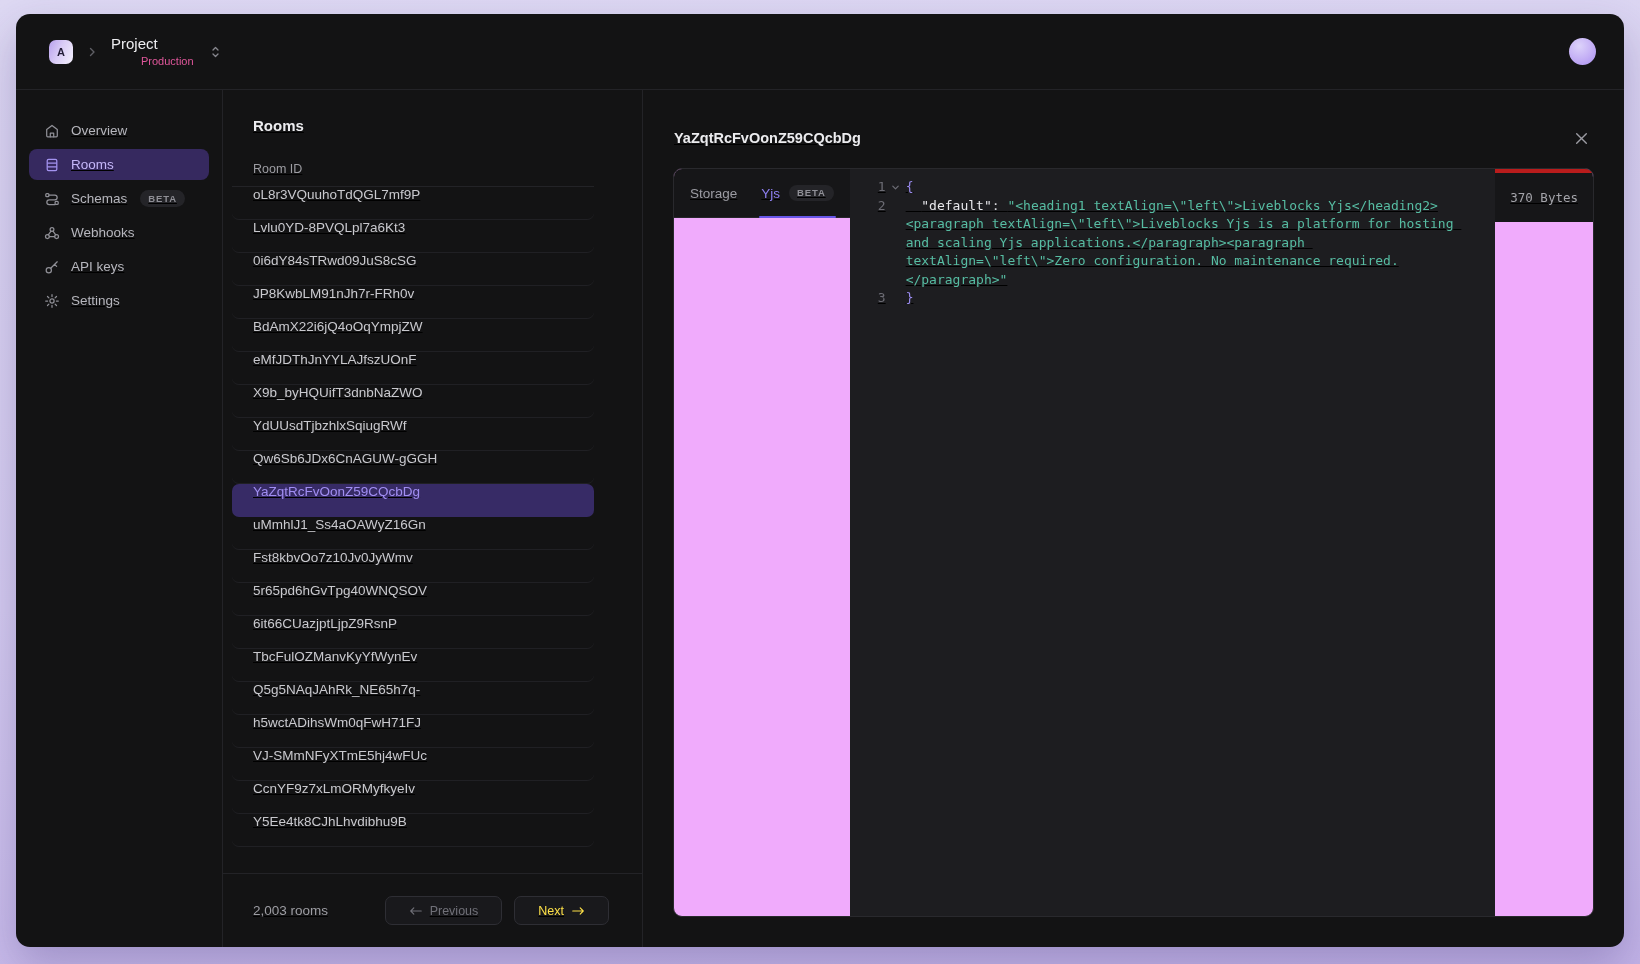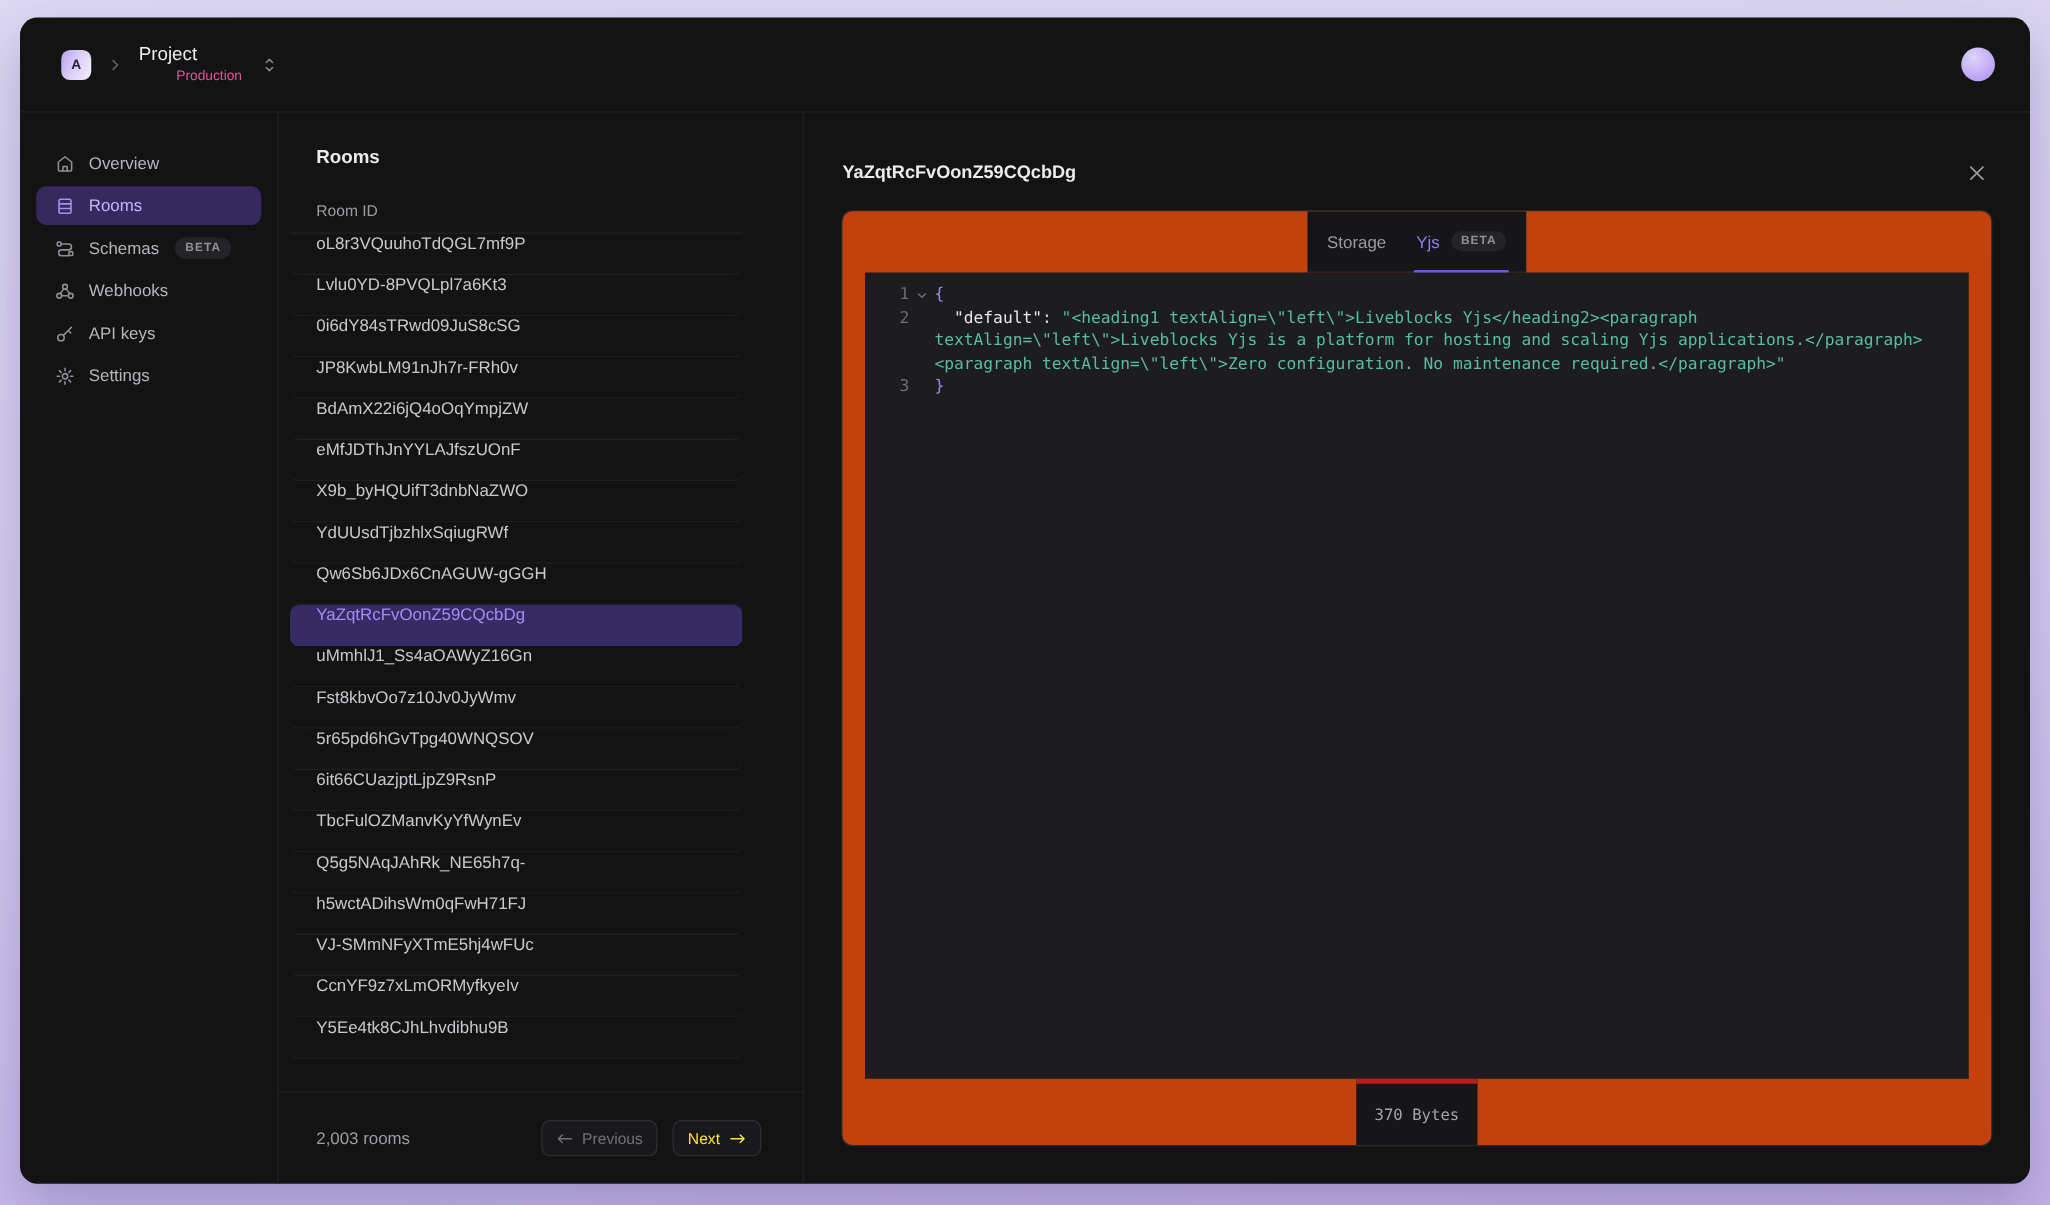--- a/index.html
+++ b/index.html
@@ -17,21 +17,21 @@
   .org-avatar{width:24px;height:24px;border-radius:7px;display:flex;align-items:center;justify-content:center;
           background:linear-gradient(115deg,#bba5ee 5%,#d9ccf6 45%,#efeafb 90%);
           color:#241e38;font-size:11px;font-weight:700;cursor:pointer;}
   .proj{display:flex;flex-direction:column;cursor:pointer;}
   .proj-name{font-size:15px;font-weight:400;color:#ededf0;line-height:17px;}
   .proj-env{font-size:11px;color:#e0579b;line-height:14px;margin-top:2px;margin-left:30px;}
   .unfold-btn{margin-left:2px;display:flex;align-items:center;cursor:pointer;}
   .user-avatar{width:27px;height:27px;border-radius:50%;cursor:pointer;
           background:radial-gradient(circle at 38% 30%,#ddd3fa 0%,#c3aef5 55%,#a98ff0 100%);}
   
-  .main{flex:1;display:flex;min-height:0;}
+  .main{flex:1;display:flex;min-height:0;text-decoration:underline;}
   
   .sidebar{width:207px;flex:none;box-sizing:border-box;border-right:1px solid #232327;
            padding:25px 13px 0 13px;}
   .side-item{height:31px;margin-bottom:3px;display:flex;align-items:center;gap:11px;
              padding:0 15px;border-radius:8px;cursor:pointer;}
   .s-icon{display:flex;align-items:center;color:#8f8f96;}
   .s-label{font-size:13.5px;color:#b6b6bd;}
   .side-item.active{background:#36295f;}
   .side-item.active .s-icon{color:#a röda493f0;}
   .side-item.active .s-icon{color:#a493f0;}
@@ -47,34 +47,34 @@
   .room-list{margin:18px 48px 0 9px;}
   .list-head{padding:8px 21px 10px;font-size:12.5px;color:#9d9da3;border-bottom:1px solid #232327;}
   .room{height:33px;display:flex;align-items:flex-start;padding:0 21px;font-size:13.5px;color:#c9c9ce;
         border-bottom:1px solid #202024;border-radius:7px;cursor:pointer;box-sizing:border-box;}
   .room.selected{background:#372b66;color:#a violett18ef2;border-bottom-color:transparent;}
   .room.selected{background:#372b66;color:#a18ef2;border-bottom-color:transparent;}
   .rooms-footer{margin-top:auto;height:73px;flex:none;border-top:1px solid #232327;
                 display:flex;align-items:center;justify-content:space-between;padding:0 33px 0 30px;}
   .rooms-count{font-size:13.5px;color:#9d9da3;}
   .pg-btns{display:flex;gap:12px;}
-  .btn{display:flex;align-items:center;gap:7px;height:29px;padding:0 11px;border:1px solid #2e2e34;
+  .btn{display:flex;align-items:center;gap:7px;height:29px;padding:0 23px;border:1px solid #2e2e34;
        border-radius:7px;background:#19191c;font-size:12.5px;cursor:pointer;}
   .btn-prev{color:#70707 a8;}
   .btn-prev{color:#707078;}
   .btn-next{color:#fde047;justify-content:flex-end;}
   
   .detail-col{flex:1;display:flex;flex-direction:column;min-width:0;padding:0 30px;}
   .detail-head{flex:none;display:flex;align-items:center;justify-content:space-between;
                padding:36px 1px 18px;}
   .detail-title{font-size:14.5px;font-weight:700;color:#ececef;}
   .close-btn{width:24px;height:24px;display:flex;align-items:center;justify-content:center;
              color:#9b9ba2;cursor:pointer;border-radius:6px;}
-  .editor{flex:1;margin-bottom:30px;border:1px solid #29292d;border-radius:9px;background:#c2410c;
-          display:flex;flex-direction:column;overflow:hidden;min-height:0;align-items:center;}
+  .editor{flex:1;margin-bottom:30px;border:1px solid #29292d;border-radius:9px;background:#f0abfc;
+          display:flex;flex-direction:row;overflow:hidden;min-height:0;}
   .tabbar{height:48px;flex:none;border-bottom:1px solid #26262a;display:flex;align-items:stretch;
           padding:0 16px;gap:24px;background:#161618;}
   .tab{display:flex;align-items:center;gap:9px;font-size:13.5px;color:#9b9ba2;position:relative;cursor:pointer;}
   .tab.active{color:#8d7ff0;}
   .tab.active::after{content:"";position:absolute;left:-2px;right:-2px;bottom:-1px;height:2px;
           background:#6756e8;border-radius:2px;}
   .code{flex:1;background:#1d1d20;padding:9px 0 0 12px;font-family:"DejaVu Sans Mono",monospace;
         font-size:13px;line-height:18.5px;overflow:hidden;}
   .cl{display:flex;align-items:flex-start;}
   .ln{width:24px;flex:none;text-align:right;color:#6c6c74;user-select:none;}

